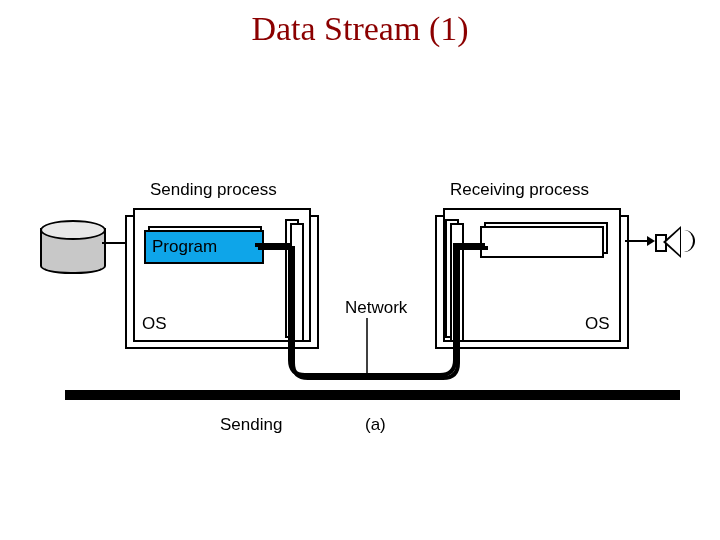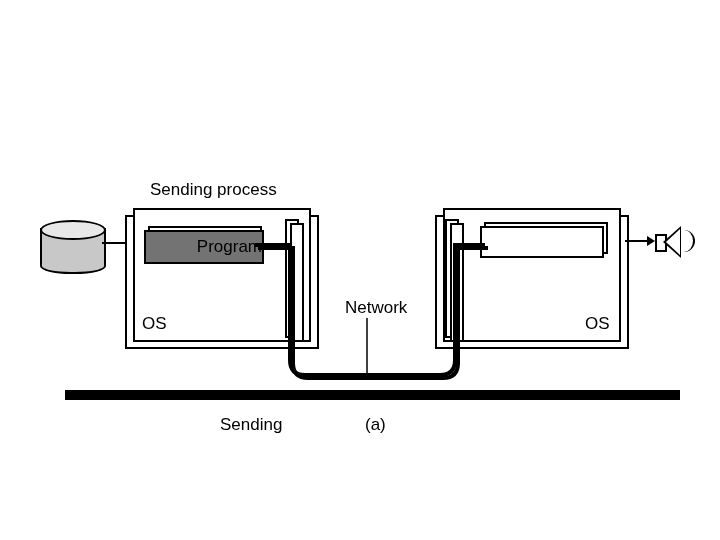--- a/index.html
+++ b/index.html
@@ -70,24 +70,23 @@
     border: 2px solid #000;
     background: #fff;
   }
   .program-box {
     position: absolute;
     left: 114px;
     top: 70px;
     width: 110px;
     height: 30px;
     border: 2px solid #000;
-    background: #737373;
+    background: #0ea5e9;
     line-height: 30px;
     padding-left: 6px;
-    text-align: right;
   }
   .program-box2 {
     position: absolute;
     left: 118px;
     top: 66px;
     width: 110px;
     height: 30px;
     border: 2px solid #000;
     background: #fff;
   }
@@ -309,32 +308,34 @@
     width: 660px;
     height: 320px;
     pointer-events: none;
   }
 </style>
 </head>
 <body>
 
 <div class="slide">
 
+  <div class="title">Data Stream (1)</div>
 
 
   <div class="diagram">
 
     <div class="cylinder">
       <div class="cyl-body"></div>
       <div class="cyl-bottom"></div>
       <div class="cyl-top"></div>
     </div>
     <div class="cyl-arrow"></div>
 
     <div class="d-label" style="left:120px; top:20px;">Sending process</div>
+    <div class="d-label" style="left:420px; top:20px;">Receiving process</div>
 
     <div class="sender-outer"></div>
     <div class="sender-inner"></div>
     <div class="rail-L2"></div>
     <div class="rail-L"></div>
     <div class="program-box2"></div>
     <div class="program-box">
       <span>Program</span>
     </div>
 

